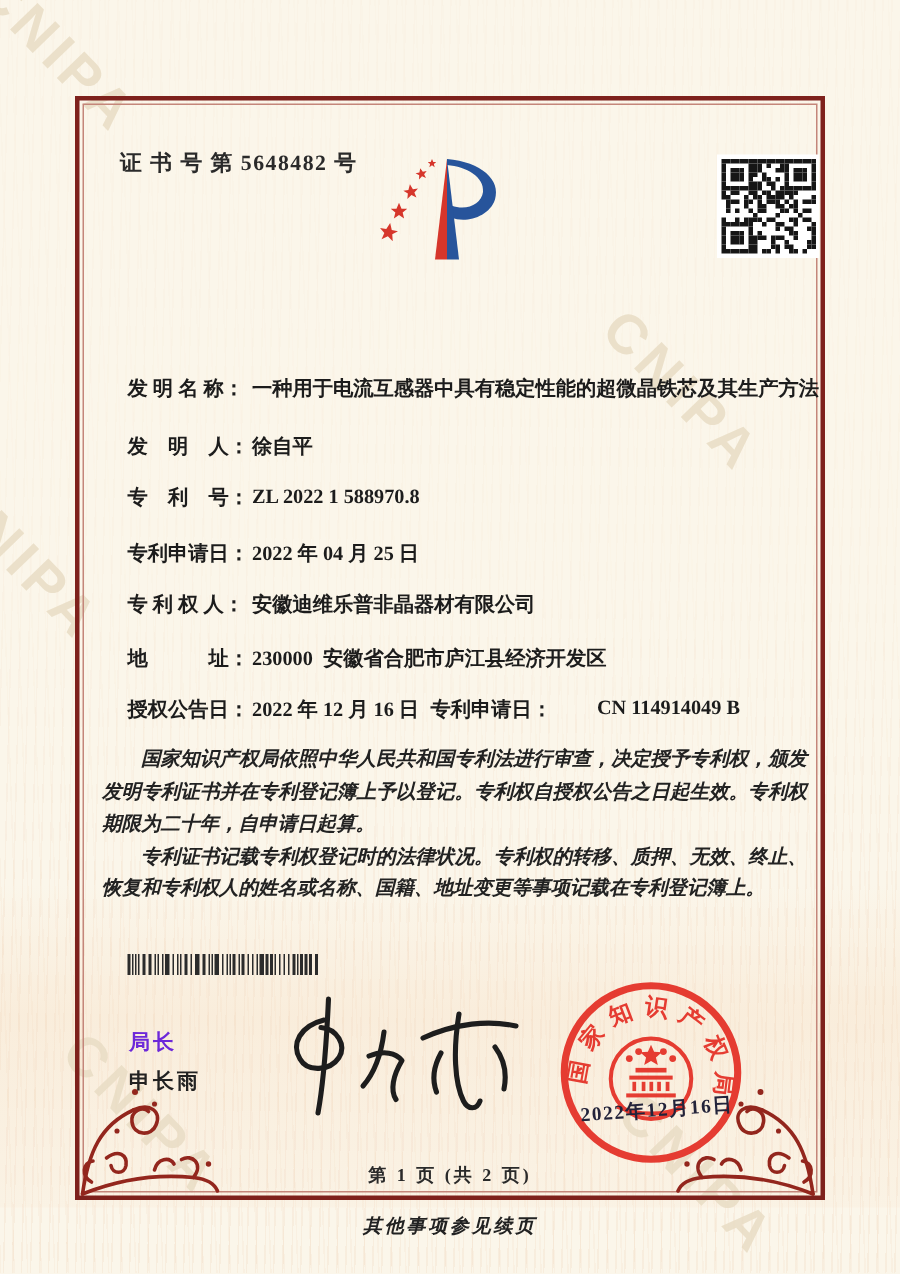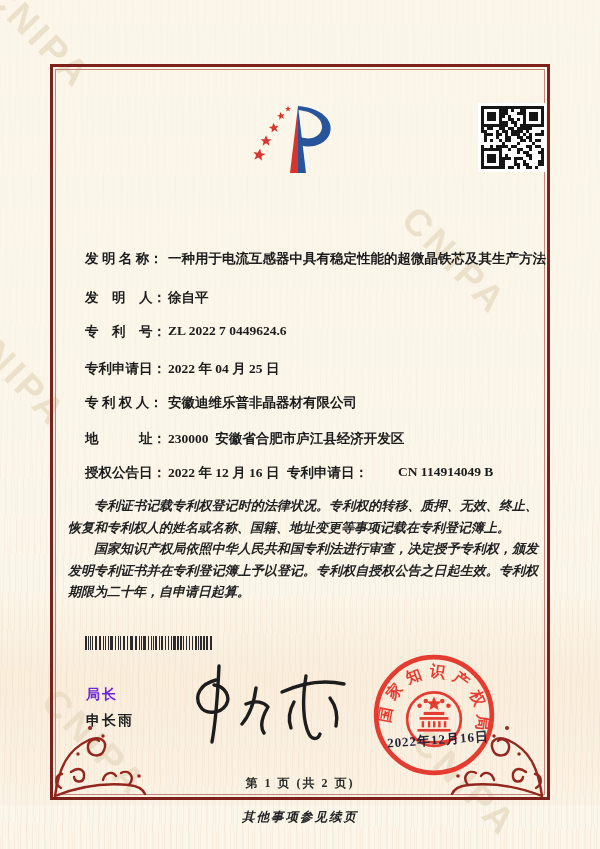--- a/index.html
+++ b/index.html
@@ -98,20 +98,21 @@
       </g>
       <g fill="#93261d">
         <circle cx="39" cy="18" r="2"></circle>
           <circle cx="52" cy="26" r="1.7"></circle>
           <circle cx="27" cy="44" r="1.7"></circle>
           <circle cx="88" cy="66" r="1.8"></circle>
       </g>
     </g>
   </svg>
 
+  <div class="certno">证 书 号 第 5648482 号</div>
 
   <svg class="logo" width="95" height="76" viewBox="0 0 95 76">
     <defs>
       <path id="st" d="M0,-10 L2.9,-3.1 L9.5,-3.1 L4.2,1.2 L5.9,8.1 L0,4 L-5.9,8.1 L-4.2,1.2 L-9.5,-3.1 L-2.9,-3.1 Z"></path>
     </defs>
     <path d="M47,5 C70,7 83,19 79,32 C75,44 59,48 50,44 L50,36 C60,40 70,35 71,27 C72,17 60,10 47,9 Z" fill="#27549b"></path>
     <polygon points="47,5 39,72 47,72" fill="#d6362b"></polygon>
     <polygon points="47,5 47,72 55,72" fill="#27549b"></polygon>
     <g fill="#d6362b">
       <use href="#st" transform="translate(37,8) scale(0.30)"></use>
@@ -572,21 +573,21 @@
   <div class="frow" style="top:250px;">
     <span class="flabel">发 明 名 称：</span>
     <span class="fvalue">一种用于电流互感器中具有稳定性能的超微晶铁芯及其生产方法</span>
   </div>
   <div class="frow" style="top:289px;">
     <span class="flabel">发　明　人：</span>
     <span class="fvalue">徐自平</span>
   </div>
   <div class="frow" style="top:323px;">
     <span class="flabel">专　利　号：</span>
-    <span class="fvalue">ZL 2022 7 0449624.6</span>
+    <span class="fvalue">ZL 2022 1 588970.8</span>
   </div>
   <div class="frow" style="top:360px;">
     <span class="flabel">专利申请日：</span>
     <span class="fvalue">2022 年 04 月 25 日</span>
   </div>
   <div class="frow" style="top:394px;">
     <span class="flabel">专 利 权 人：</span>
     <span class="fvalue">安徽迪维乐普非晶器材有限公司</span>
   </div>
   <div class="frow" style="top:430px;">
@@ -594,22 +595,22 @@
     <span class="fvalue">230000  安徽省合肥市庐江县经济开发区</span>
   </div>
   <div class="frow" style="top:464px;">
     <span class="flabel">授权公告日：</span>
     <span class="fvalue">2022 年 12 月 16 日</span>
     <span class="flabel2">专利申请日：</span>
     <span class="fvalue2">CN 114914049 B</span>
   </div>
 
   <div class="body-text">
+    <p>国家知识产权局依照中华人民共和国专利法进行审查，决定授予专利权，颁发发明专利证书并在专利登记簿上予以登记。专利权自授权公告之日起生效。专利权期限为二十年，自申请日起算。</p>
     <p>专利证书记载专利权登记时的法律状况。专利权的转移、质押、无效、终止、恢复和专利权人的姓名或名称、国籍、地址变更等事项记载在专利登记簿上。</p>
-    <p>国家知识产权局依照中华人民共和国专利法进行审查，决定授予专利权，颁发发明专利证书并在专利登记簿上予以登记。专利权自授权公告之日起生效。专利权期限为二十年，自申请日起算。</p>
   </div>
 
   <div class="barcode" id="barcode">
       <i style="width: 2px; background: rgb(43, 43, 43); margin-right: 1px;"></i>
       <i style="width: 1px; background: rgb(43, 43, 43); margin-right: 1px;"></i>
       <i style="width: 1px; background: rgb(43, 43, 43); margin-right: 1px;"></i>
       <i style="width: 1px; background: rgb(43, 43, 43); margin-right: 2px;"></i>
       <i style="width: 2px; background: rgb(43, 43, 43); margin-right: 2px;"></i>
       <i style="width: 2px; background: rgb(43, 43, 43); margin-right: 2px;"></i>
       <i style="width: 1px; background: rgb(43, 43, 43); margin-right: 1px;"></i>

